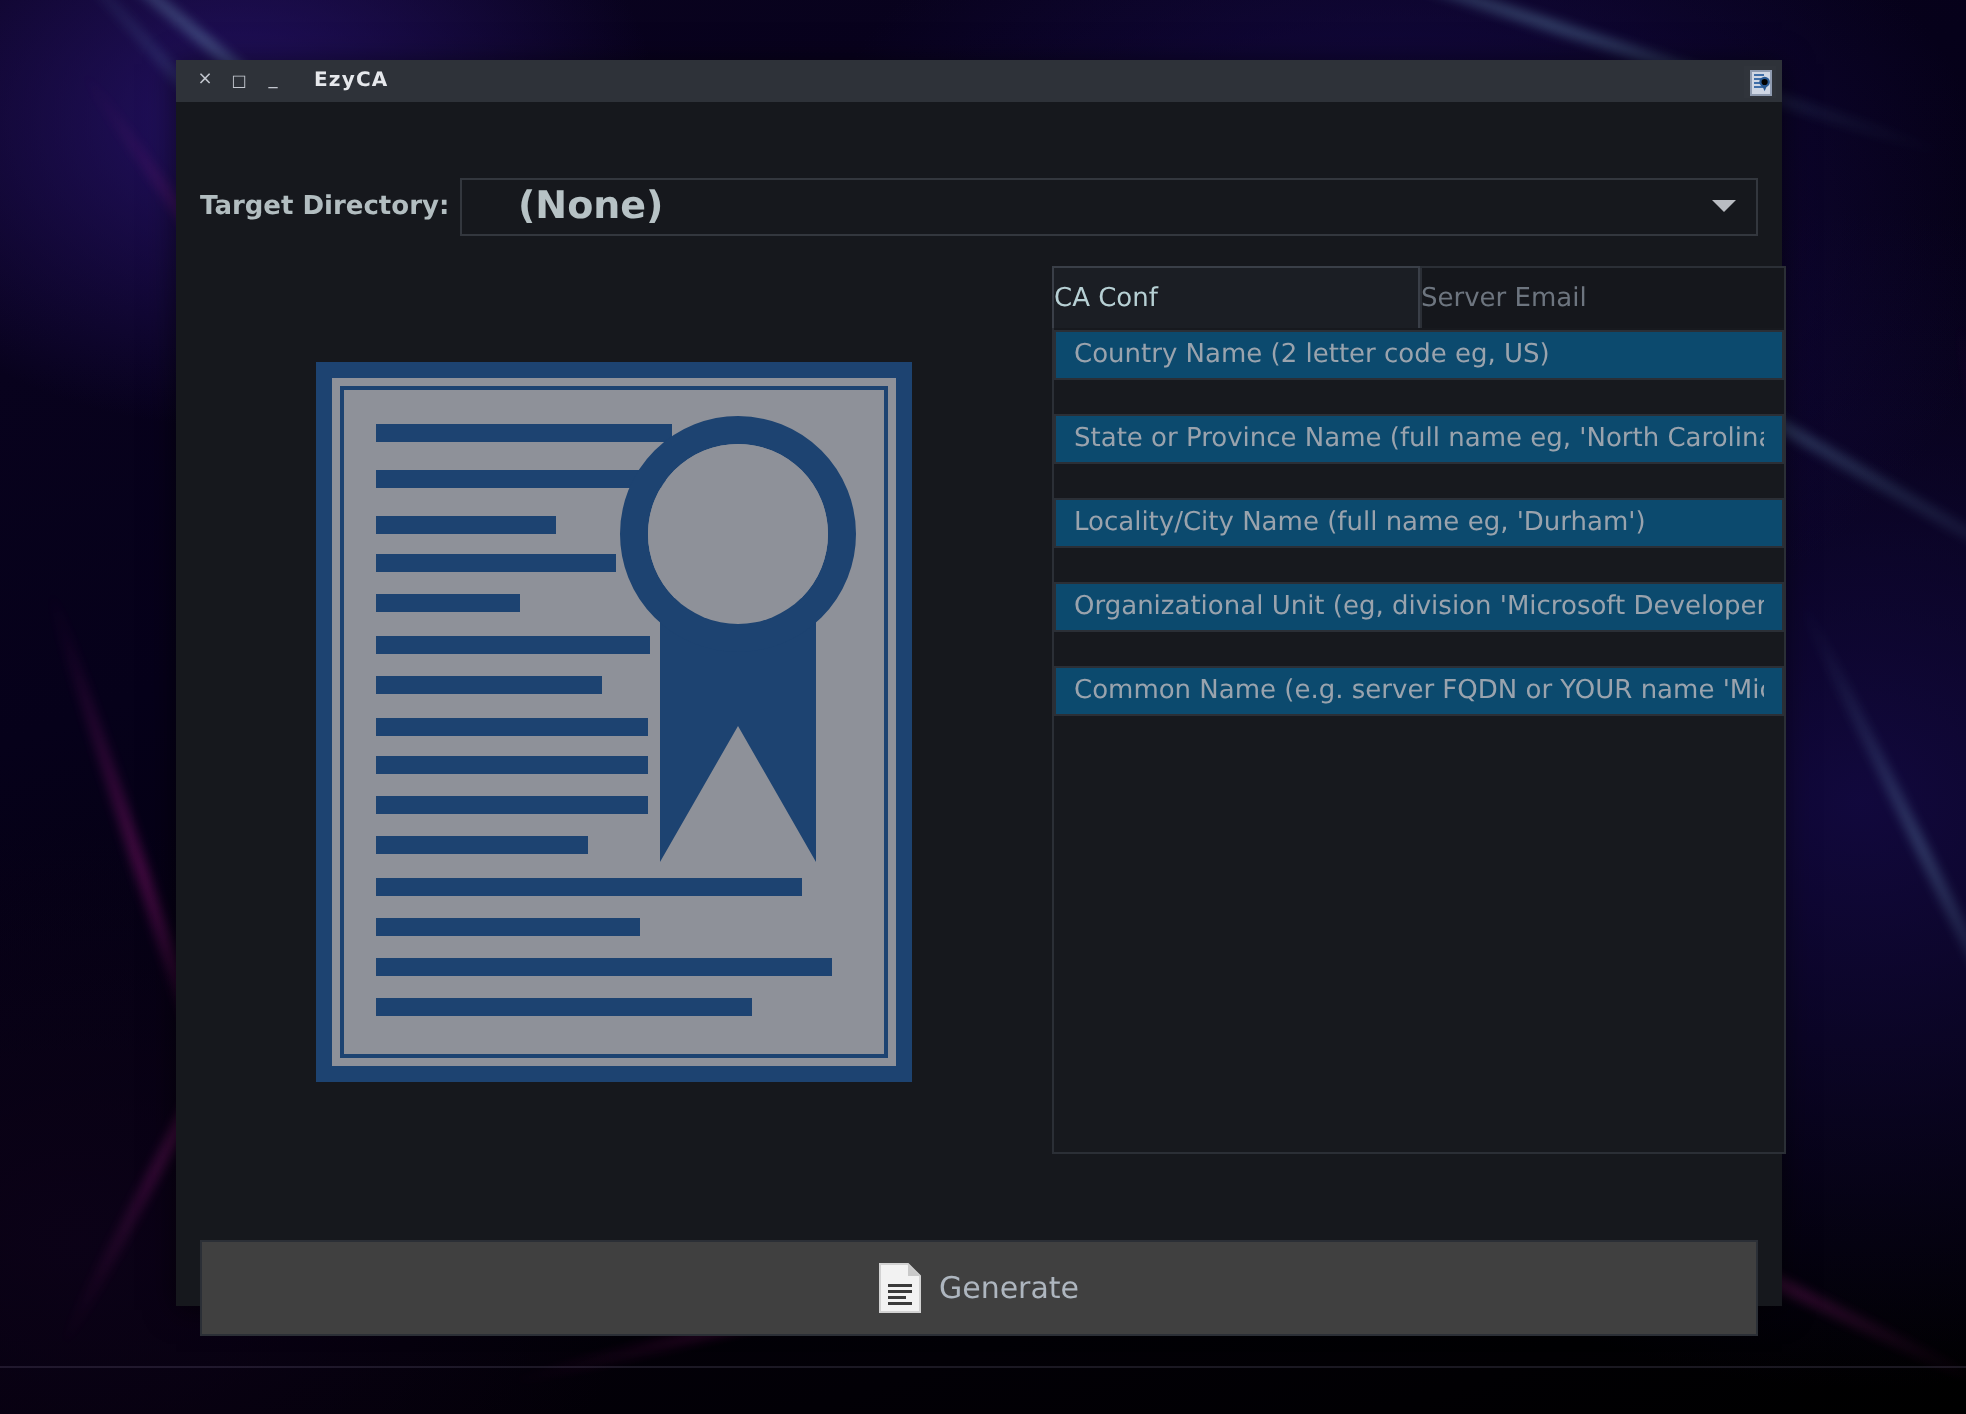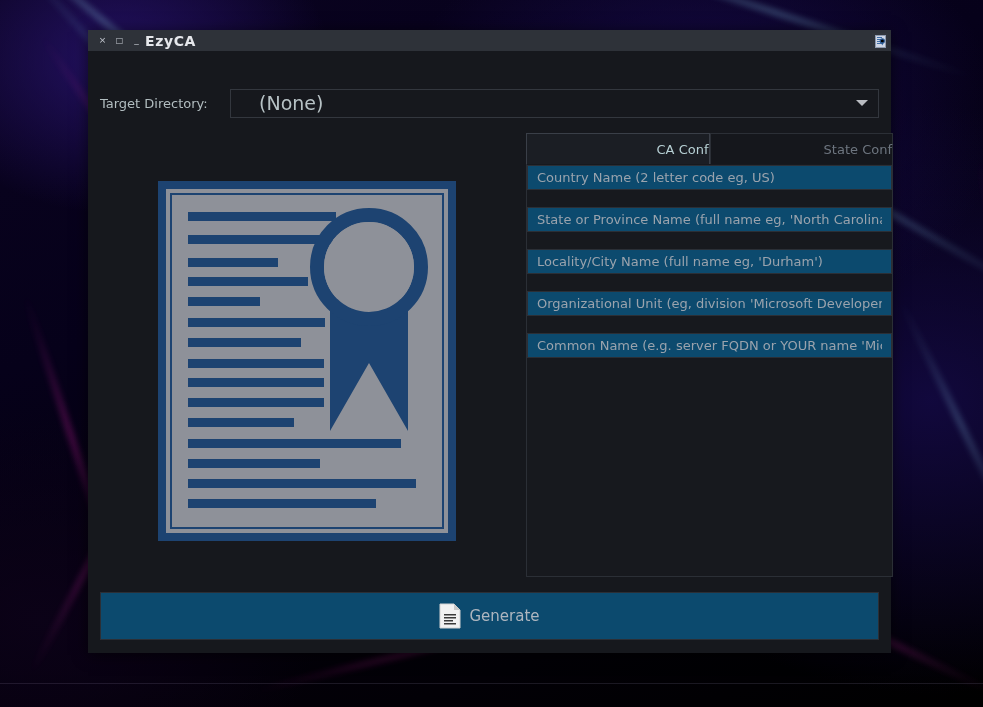--- a/index.html
+++ b/index.html
@@ -42,38 +42,38 @@
     padding-left:6px; position:relative;
   }
   .tb-btn {
     width:17px; text-align:center;
     color:#c3c7cf; font-size:9px; line-height:21px;
     font-family:"DejaVu Sans", sans-serif;
     cursor:default; user-select:none;
   }
   .tb-btn.sq { font-size:8px; }
   #tb-title {
-    margin-left:0; color:#e6e8ec;
-    font-size:14px; font-weight:bold; letter-spacing:.6px;
+    margin-left:12px; color:#e6e8ec;
+    font-size:10px; font-weight:bold; letter-spacing:.6px;
   }
   #tb-appicon {
     position:absolute; right:3px; top:3px;
     width:16px; height:16px;
     background:#30343b;
     display:flex; align-items:center; justify-content:center;
   }
   #tb-appicon svg { display:block; }
 
   
   #body { position:absolute; top:21px; left:0; right:0; bottom:0; background:#16181d; }
 
   
   #dirrow {
     position:absolute; left:12px; top:37px; right:12px; height:30px;
-    display:flex; align-items:center;
+    display:flex; align-items:center;font-weight:bold;
   }
   #dirlabel {
     color:#b2bdc0; font-size:13px; width:130px;
     white-space:nowrap;
   }
   #dircombo {
     position:relative; flex:1; height:29px;
     background:#16181d; border:1px solid #33373e;
     display:flex; align-items:center;
   }
@@ -94,21 +94,21 @@
     padding-top:50px;
   }
   #certimg { width:298px; height:360px; display:block; }
 
   
   #rightpane {
     position:absolute; left:438px; top:82px; right:-2px; bottom:76px;
   }
   #tabs { display:flex; height:31px; }
   .tab {
-    flex:1; display:flex; align-items:center; justify-content:flex-end;
+    flex:1; display:flex; align-items:center; justify-content:flex-start;
     font-size:13px; border:1px solid #2b2f36; border-bottom:none;
     cursor:default; user-select:none;
   }
   .tab.active { background:#1b1e24; color:#b7d0d4; border-color:#3a3f48; }
   .tab.inactive { background:#15171c; color:#6d757f; }
   #fieldpanel {
     position:absolute; top:31px; left:0; right:0; bottom:0;
     background:#17191e; border:1px solid #2b2f36; border-top:none;
     padding:0; overflow:hidden;
   }
@@ -122,23 +122,23 @@
   }
   .field:first-child { margin-top:1px; }
   .field::placeholder { color:#9aa3ad; opacity:1; }
 
   
   #genbar {
     position:absolute; left:12px; right:12px; bottom:13px; height:48px;
   }
   #genbtn {
     width:100%; height:100%;
-    background:#0c4a6e; border:1px solid #2b2f36;
+    background:#404040; border:1px solid #2b2f36;
     display:flex; align-items:center; justify-content:center;
-    gap:8px; cursor:default; user-select:none;
+    gap:8px; cursor:default; user-select:none;margin-top:28px;
   }
   #genicon { width:22px; height:26px; display:block; }
   #genlabel { color:#aeb6bf; font-size:15px; }
 </style>
 </head>
 <body>
 
 <div id="desktop">
   <div class="wp"></div>
 
@@ -226,21 +226,21 @@
         <circle cx="211" cy="86" r="45" fill="#8e9199"></circle>
       </svg>
     </div>
 
     <div id="rightpane">
       <div id="tabs">
         <div class="tab active">
           <span>CA Conf</span>
         </div>
         <div class="tab inactive">
-          <span>State Conf</span>
+          <span>Server Email</span>
         </div>
       </div>
 
       <div id="fieldpanel">
         <input class="field" type="text" placeholder="Country Name (2 letter code eg, US)" style="">
         <input class="field" type="text" placeholder="State or Province Name (full name eg, 'North Carolina')" style="">
         <input class="field" type="text" placeholder="Locality/City Name (full name eg, 'Durham')" style="">
         <input class="field" type="text" placeholder="Organizational Unit (eg, division 'Microsoft Developent')" style="">
         <input class="field" type="text" placeholder="Common Name (e.g. server FQDN or YOUR name 'Microsoft CA')" style="">
       </div>

